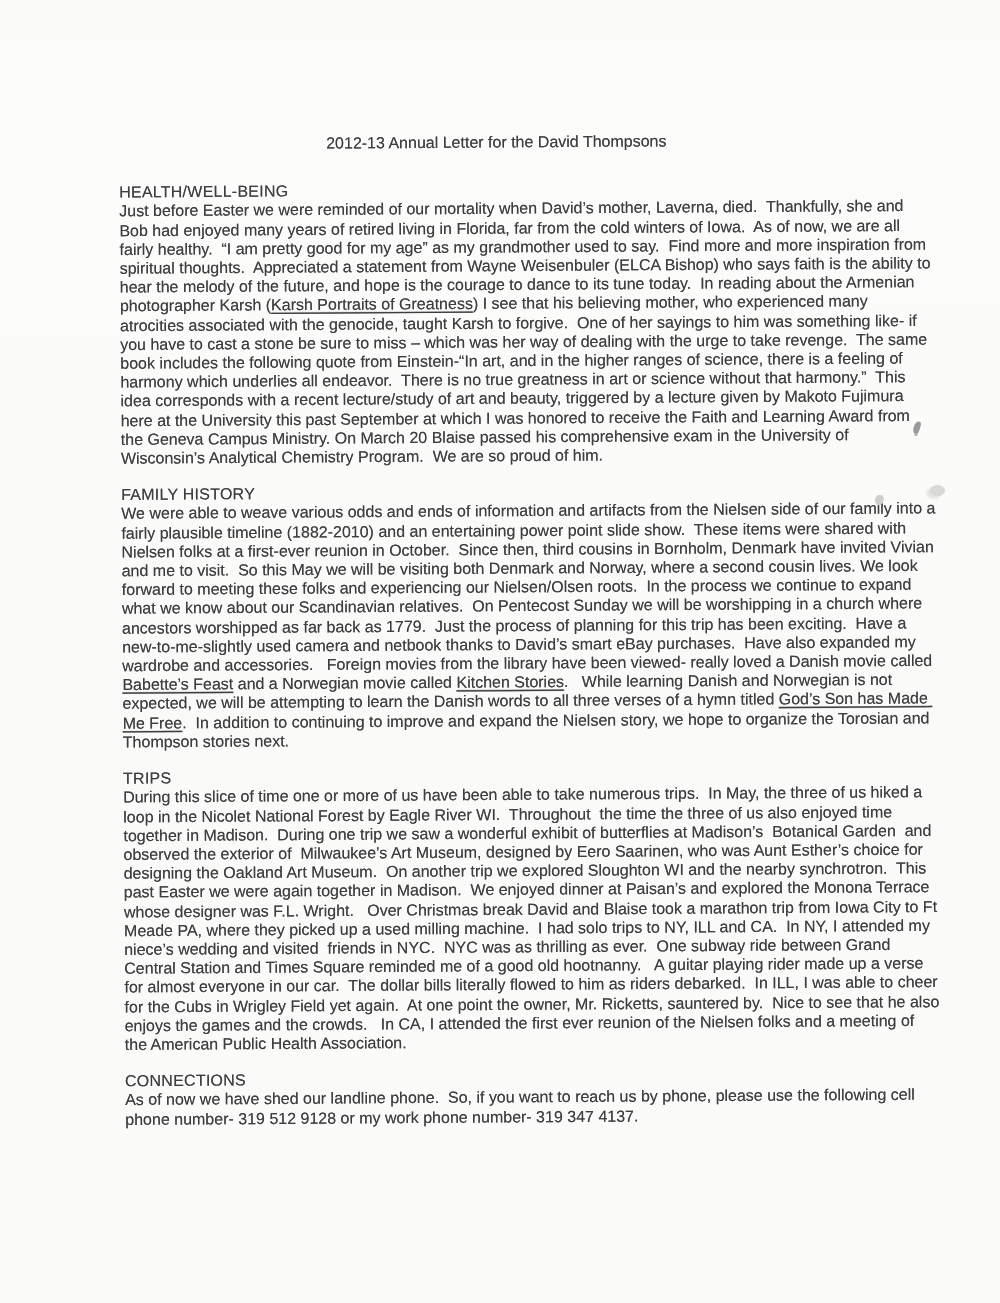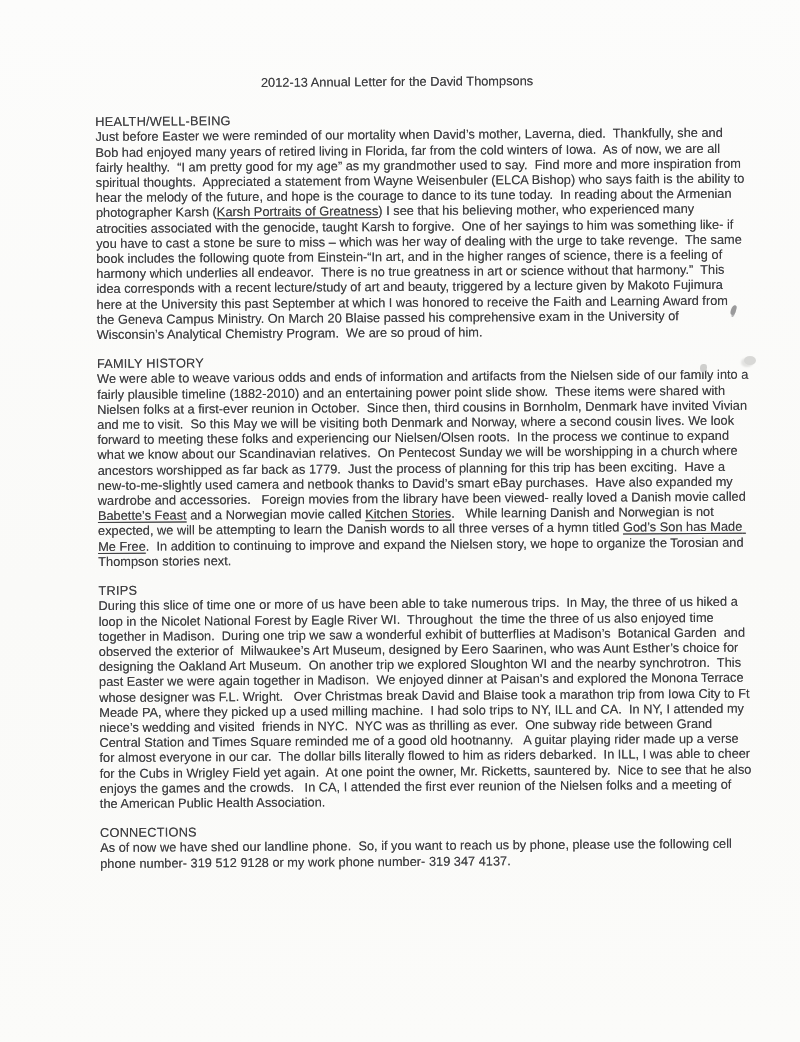--- a/index.html
+++ b/index.html
@@ -11,20 +11,21 @@
     height: 1042px;
     position: relative;
     overflow: hidden;
     background: #fbfbfa;
     font-family: "Liberation Sans", "DejaVu Sans", sans-serif;
   }
   .sheet {
     position: absolute;
     inset: 0;
     background: linear-gradient(178deg, #fcfcfb 0%, #fafaf8 55%, #fbfbf9 100%);
+    margin-top: 32px;
   }
   .letter {
     position: absolute;
     left: 95px;
     top: 76px;
     width: 652px;
     transform: rotate(-0.38deg);
     transform-origin: left top;
     color: #3e3e41;
     font-size: 12.8px;

